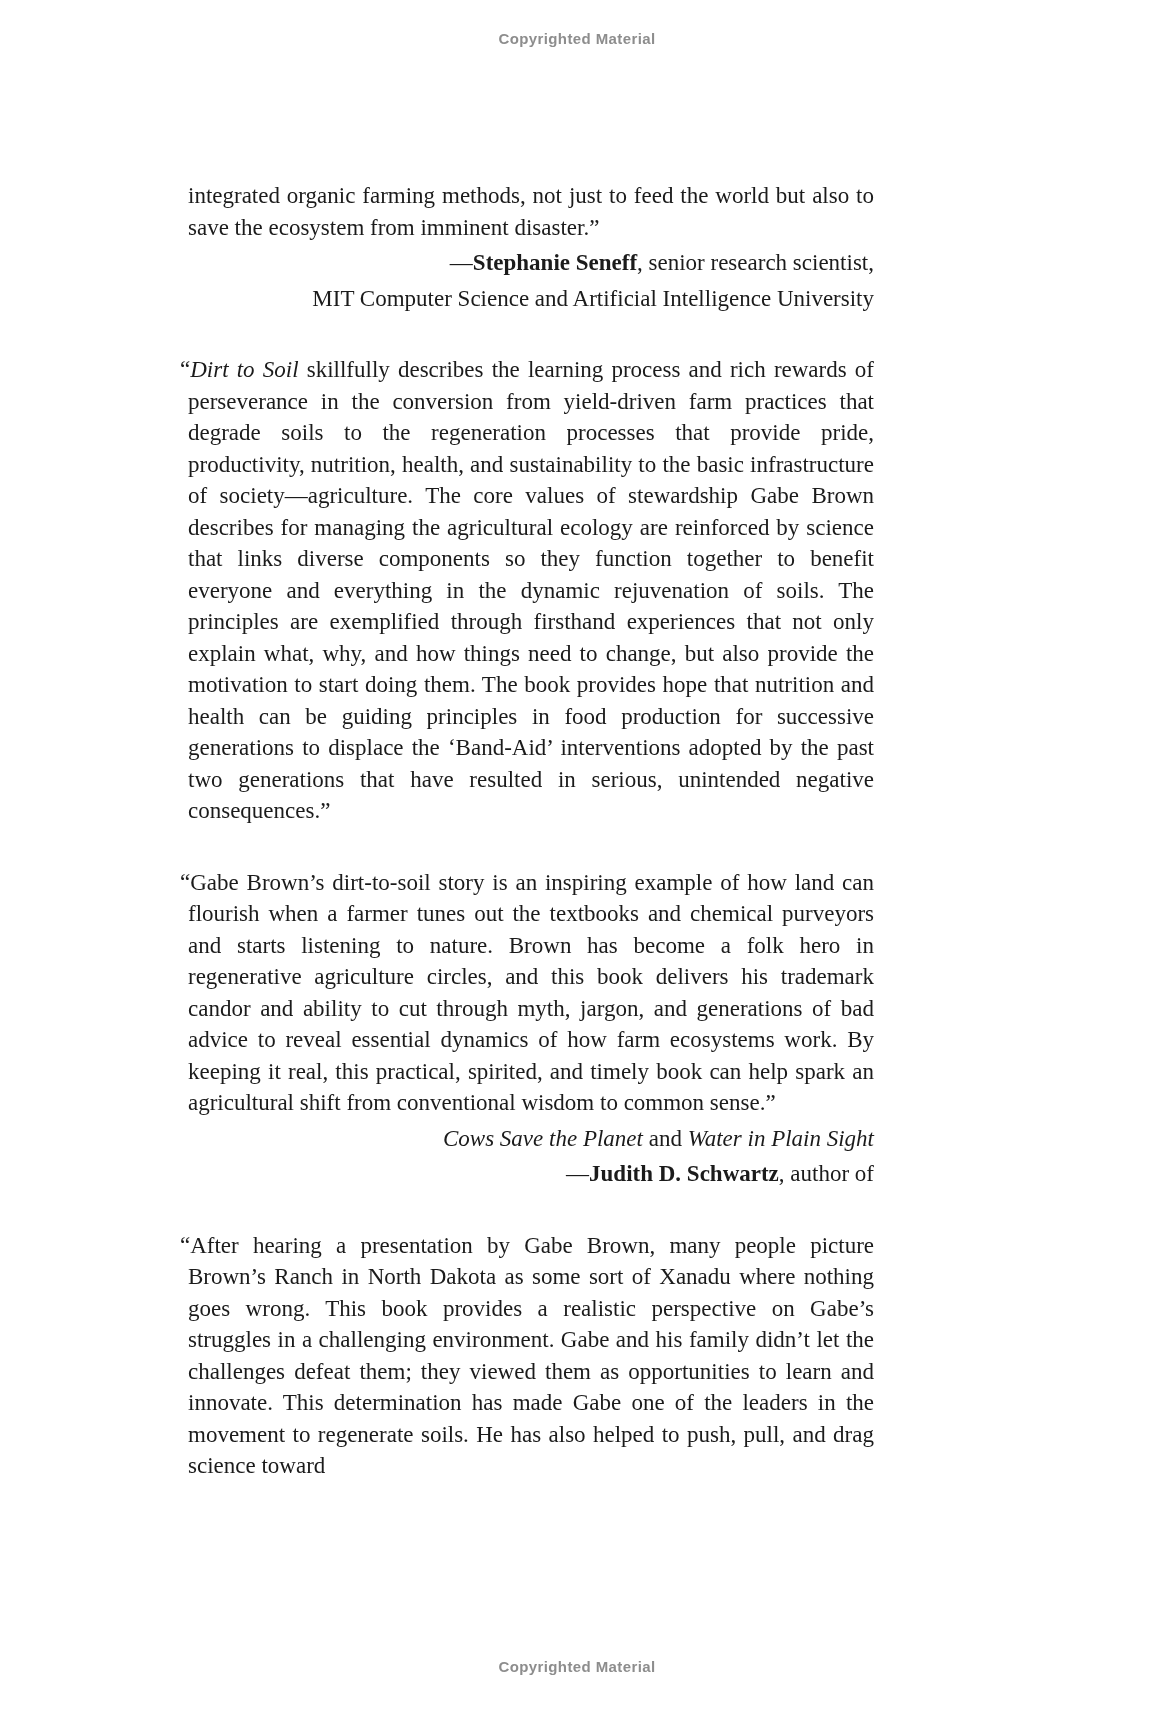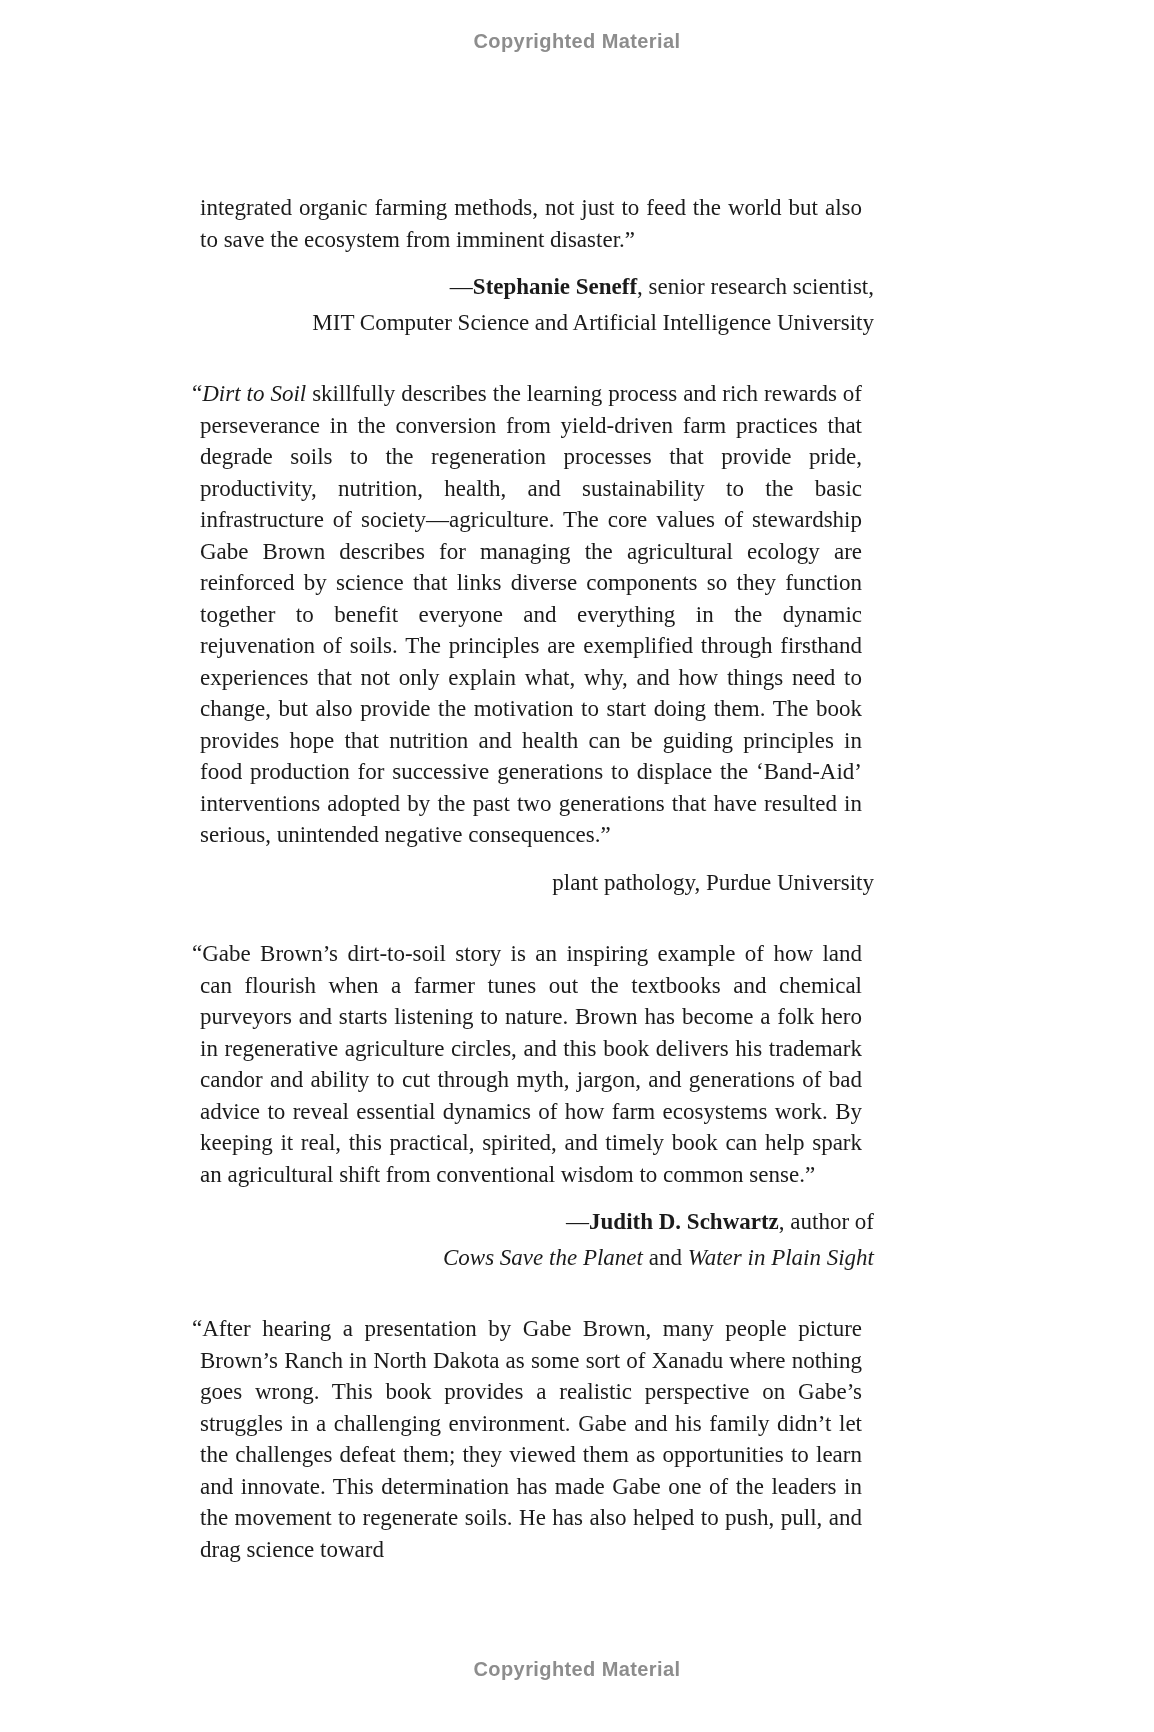--- a/index.html
+++ b/index.html
@@ -15,36 +15,36 @@
     font-family: "Liberation Serif", "DejaVu Serif", serif;
     color: #1b1b1b;
   }
   .copyright-banner {
     position: absolute;
     left: 0;
     width: 100%;
     text-align: center;
     font-family: "Liberation Sans", "DejaVu Sans", sans-serif;
     font-weight: bold;
-    font-size: 20px;
+    font-size: 15px;
     letter-spacing: 0.4px;
     color: #8d8d8d;
   }
   .copyright-top { top: 30px; }
   .copyright-bottom { top: 1658px; }
 
   .content {
     position: absolute;
     left: 176px;
     top: 176px;
     width: 702px;
   }
   .blurb { margin: 0 0 40px 0; }
   .quote {
-    margin: 16px;
+    margin: 4px;
     font-size: 23px;
     line-height: 31.5px;
     text-align: justify;
     padding-left: 8px;
     text-indent: -8px;   
   }
   .quote.no-hang { text-indent: 0; }
   .attribution {
     margin: 4px;
     font-size: 23px;
@@ -62,27 +62,26 @@
 <div class="content">
 
   <div class="blurb">
     <p class="quote no-hang"><span>integrated organic farming methods, not just to feed the world but also to save the ecosystem from imminent disaster.”</span></p>
     <p class="attribution"><span>—</span><b>Stephanie Seneff</b><span>, senior research scientist,</span></p>
     <p class="attribution"><span>MIT Computer Science and Artificial Intelligence University</span></p>
   </div>
 
   <div class="blurb">
     <p class="quote"><span>“</span><i>Dirt to Soil</i><span> skillfully describes the learning process and rich rewards of perseverance in the conversion from yield-driven farm practices that degrade soils to the regeneration processes that provide pride, productivity, nutrition, health, and sustainability to the basic infrastructure of society—agriculture. The core values of stewardship Gabe Brown describes for managing the agricultural ecology are reinforced by science that links diverse components so they function together to benefit everyone and everything in the dynamic rejuvenation of soils. The principles are exemplified through firsthand experiences that not only explain what, why, and how things need to change, but also provide the motivation to start doing them. The book provides hope that nutrition and health can be guiding principles in food production for successive generations to displace the ‘Band-Aid’ interventions adopted by the past two generations that have resulted in serious, unintended negative consequences.”</span></p>
-    <p class="attribution"><span>plant pathology, Purdue University</span></p>
   </div>
 
   <div class="blurb">
     <p class="quote"><span>“Gabe Brown’s dirt-to-soil story is an inspiring example of how land can flourish when a farmer tunes out the textbooks and chemical purveyors and starts listening to nature. Brown has become a folk hero in regenerative agriculture circles, and this book delivers his trademark candor and ability to cut through myth, jargon, and generations of bad advice to reveal essential dynamics of how farm ecosystems work. By keeping it real, this practical, spirited, and timely book can help spark an agricultural shift from conventional wisdom to common sense.”</span></p>
+    <p class="attribution"><i>Cows Save the Planet</i><span> and </span><i>Water in Plain Sight</i></p>
     <p class="attribution"><span>—</span><b>Judith D. Schwartz</b><span>, author of</span></p>
-    <p class="attribution"><i>Cows Save the Planet</i><span> and </span><i>Water in Plain Sight</i></p>
   </div>
 
   <div class="blurb">
     <p class="quote"><span>“After hearing a presentation by Gabe Brown, many people picture Brown’s Ranch in North Dakota as some sort of Xanadu where nothing goes wrong. This book provides a realistic perspective on Gabe’s struggles in a challenging environment. Gabe and his family didn’t let the challenges defeat them; they viewed them as opportunities to learn and innovate. This determination has made Gabe one of the leaders in the movement to regenerate soils. He has also helped to push, pull, and drag science toward</span></p>
   </div>
 
 </div>
 
 <div class="copyright-banner copyright-bottom">Copyrighted Material</div>
 

